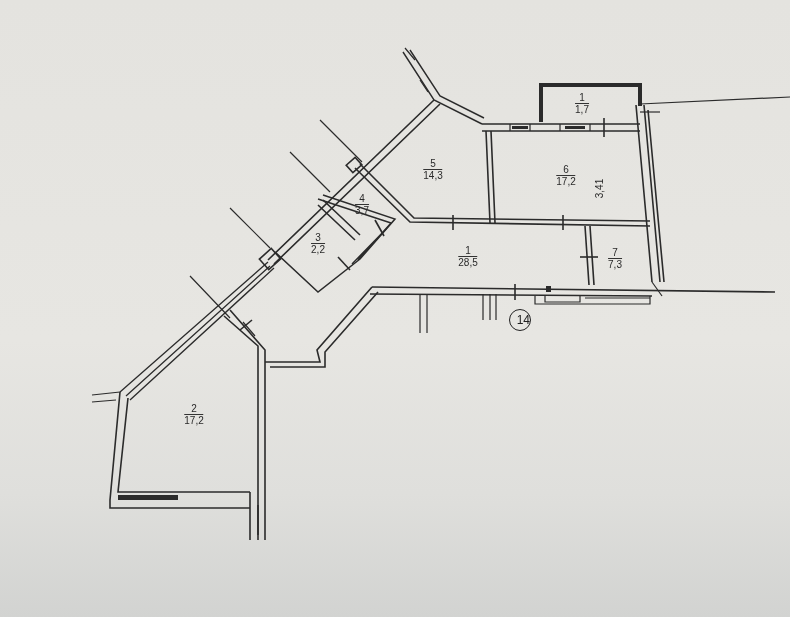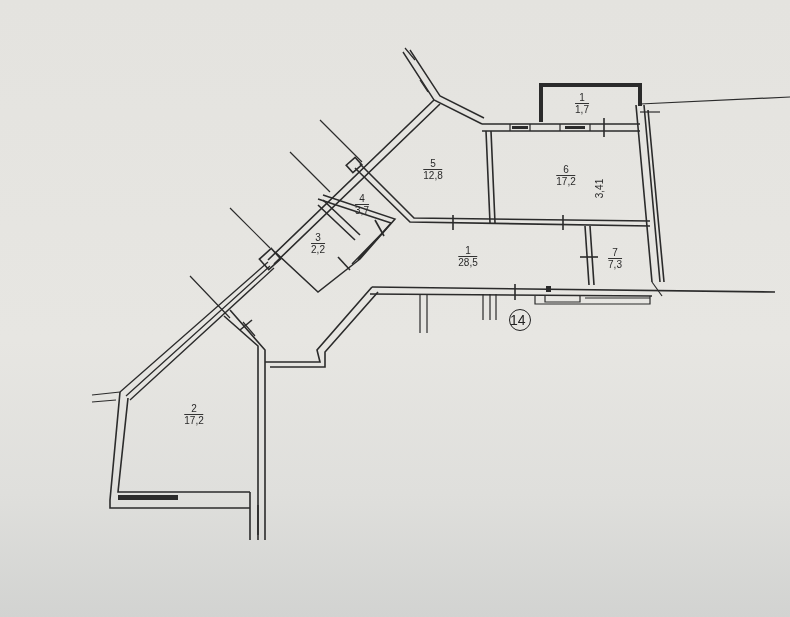--- a/index.html
+++ b/index.html
@@ -7,21 +7,21 @@
     width: 790px; height: 617px; overflow: hidden;
     background: linear-gradient(180deg, #e4e3df 0%, #e7e6e2 55%, #dfdfdc 80%, #d2d3d1 100%);
     font-family: "Liberation Sans", sans-serif;
     position: relative;
   }
   #plan { position: absolute; left: 0; top: 0; }
   .room-label { position: absolute; text-align: center; color: #2a2a2a; font-size: 10px; line-height: 11px; transform: translateX(-50%); }
   .room-label .num { display: block; border-bottom: 1px solid #333; padding: 0 1px; }
   .room-label .area { display: block; }
   .height-label { position: absolute; font-size: 10px; color: #2a2a2a; transform: rotate(-90deg); transform-origin: center; }
-  .apt-badge { position: absolute; width: 20px; height: 20px; border: 1.5px solid #222; border-radius: 50%; font-size: 14px; line-height: 20px; text-align: left; color: #222; }
+  .apt-badge { position: absolute; width: 20px; height: 20px; border: 1.5px solid #222; border-radius: 50%; font-size: 12px; line-height: 20px; text-align: right; color: #222; }
 </style>
 </head>
 <body>
 
 <svg id="plan" width="790" height="617" viewBox="0 0 790 617">
   <g fill="none" stroke="#2b2b2b" stroke-width="1.6" stroke-linejoin="miter">
 
     <path d="M541 122 L541 85 L640 85 L640 106" stroke-width="4"></path>
 
     <path d="M482 124 L640 124 M482 131 L640 131"></path>
@@ -81,21 +81,21 @@
   <span class="num">1</span>
   <span class="area">1,7</span>
 </div>
 <div class="room-label" style="left:566px;top:164px;">
   <span class="num">6</span>
   <span class="area">17,2</span>
 </div>
 <div class="height-label" style="left:590px;top:183px;">3,41</div>
 <div class="room-label" style="left:433px;top:158px;">
   <span class="num">5</span>
-  <span class="area">12,8</span>
+  <span class="area">14,3</span>
 </div>
 <div class="room-label" style="left:362px;top:193px;">
   <span class="num">4</span>
   <span class="area">3,7</span>
 </div>
 <div class="room-label" style="left:318px;top:232px;">
   <span class="num">3</span>
   <span class="area">2,2</span>
 </div>
 <div class="room-label" style="left:468px;top:245px;">

